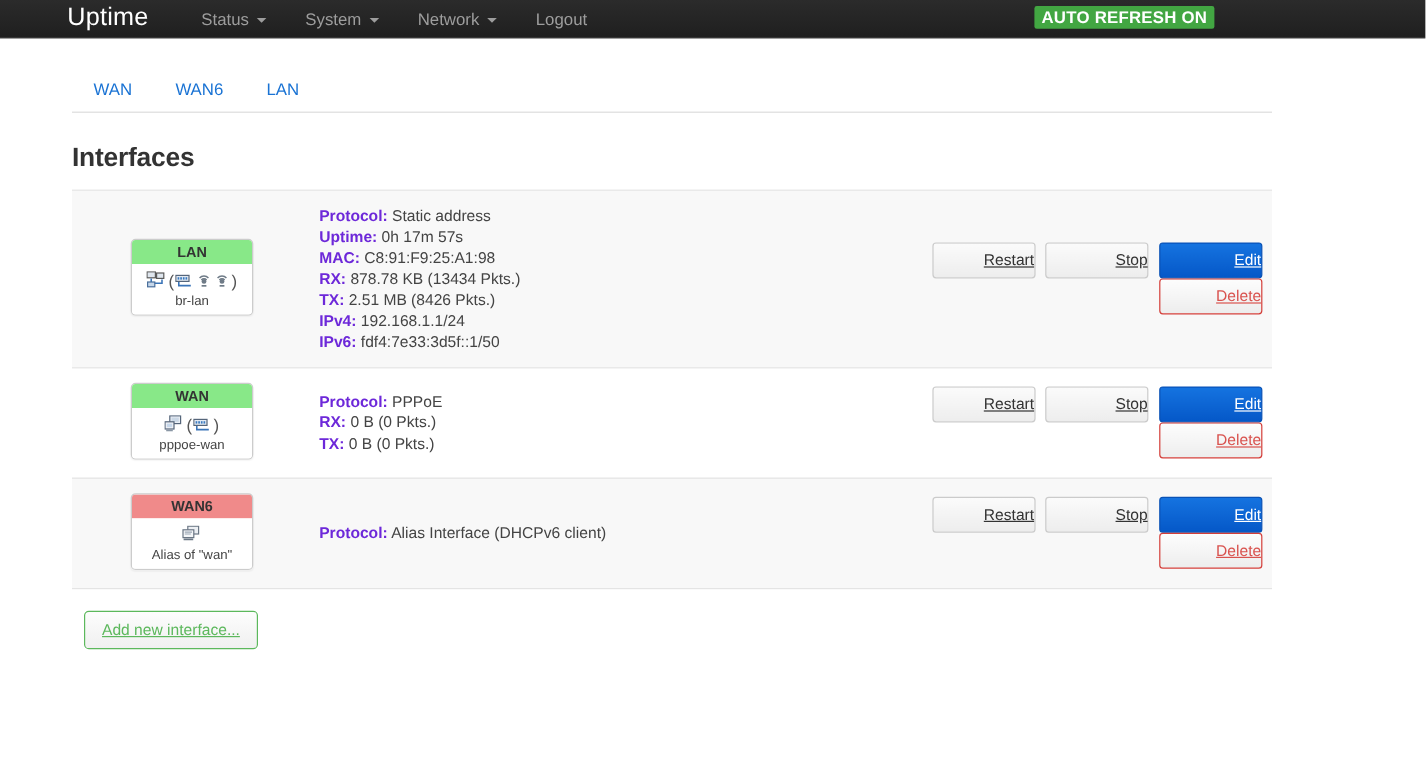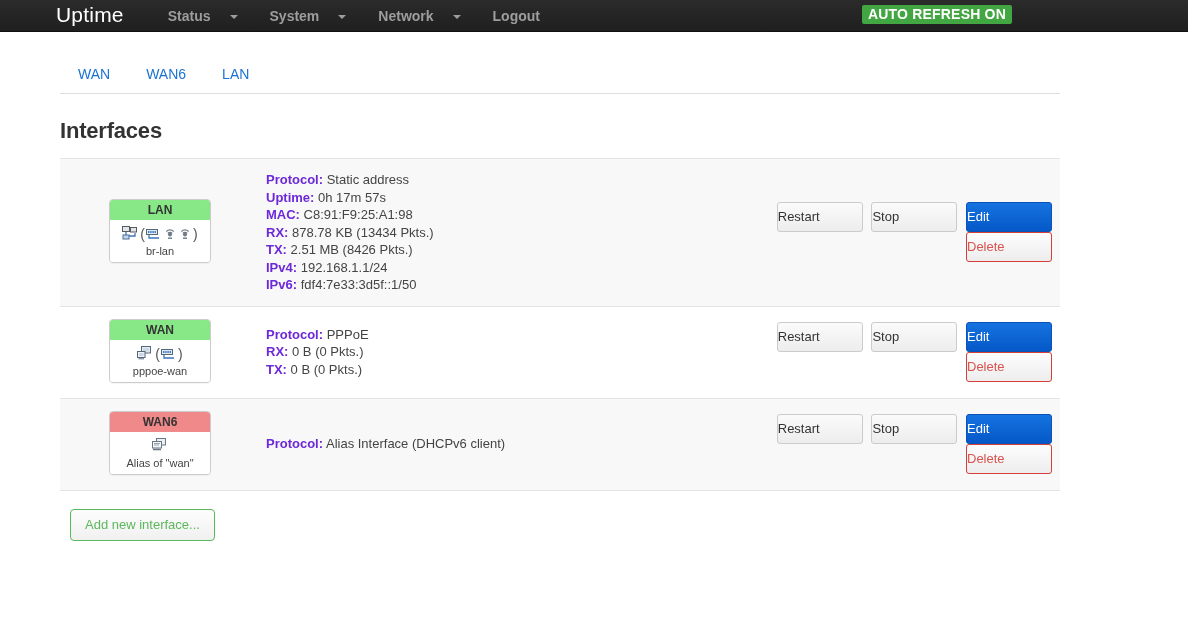--- a/index.html
+++ b/index.html
@@ -36,22 +36,21 @@
   .nav-links { display: flex; align-items: center; gap: 0px; }
   .nav-item {
     color: #9d9d9d;
     font-size: 14px;
     padding: 0 16px;
     line-height: 32px;
     white-space: nowrap;
     cursor: pointer;
     display: inline-flex;
     align-items: center;
-    gap: 19px;
-    font-weight: bold;
+    gap: 7px;
   }
   .caret {
     display: inline-block;
     width: 0; height: 0;
     border-left: 4px solid transparent;
     border-right: 4px solid transparent;
     border-top: 4px solid #9d9d9d;
     margin-top: 2px;
   }
   .refresh-badge {
@@ -168,26 +167,27 @@
   .info-line { font-size: 13px; color: #444444; white-space: nowrap; }
   .info-line b { color: #6d28d9; font-weight: bold; }
 
   
   .btn {
     display: inline-block;
     font-size: 13px;
     line-height: 1;
     padding: 7px 0 8px 0;
     width: 86px;
-    text-align: left;
+    text-align: right;
     border-radius: 3px;
     cursor: pointer;
     margin-left: 5px;
     vertical-align: middle;
     font-family: "Liberation Sans", sans-serif;
+    text-decoration: underline;
   }
   .btn-default {
     background: linear-gradient(to bottom, #fbfbfb 0%, #ededed 100%);
     border: 1px solid #cbcbcb;
     color: #333333;
   }
   .btn-primary {
     background: linear-gradient(to bottom, #1573e0 0%, #0558c8 100%);
     border: 1px solid #0a52b5;
     color: #ffffff;

